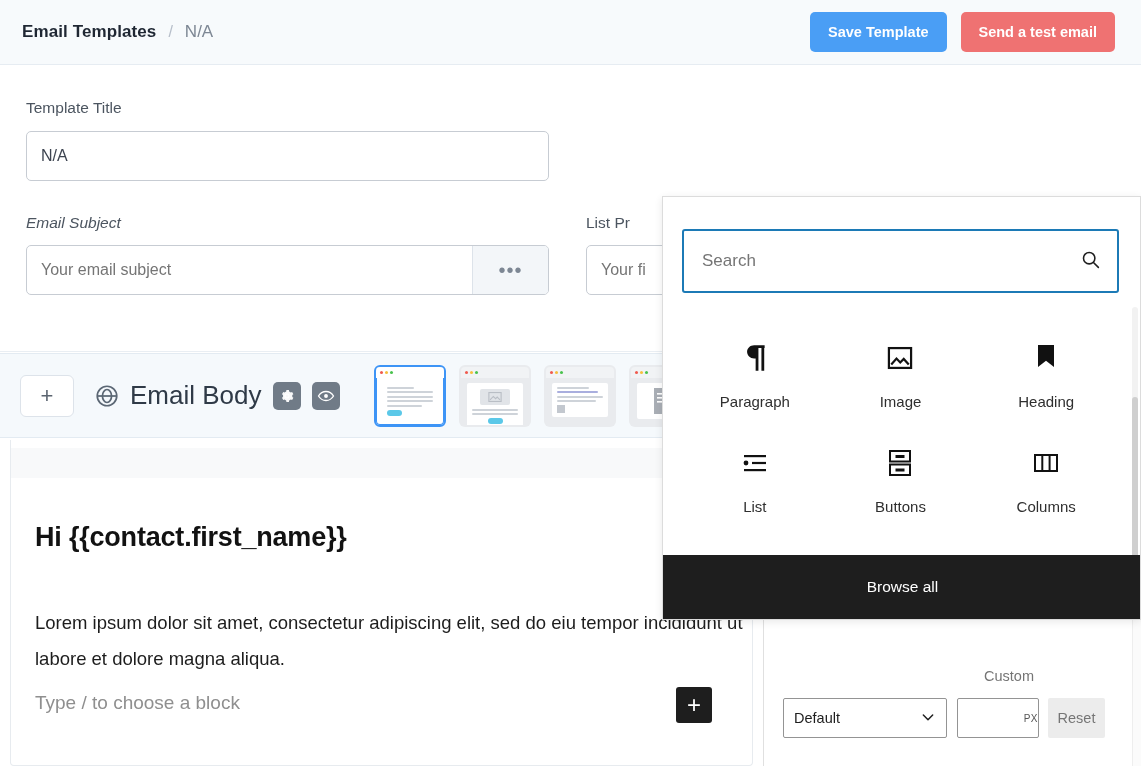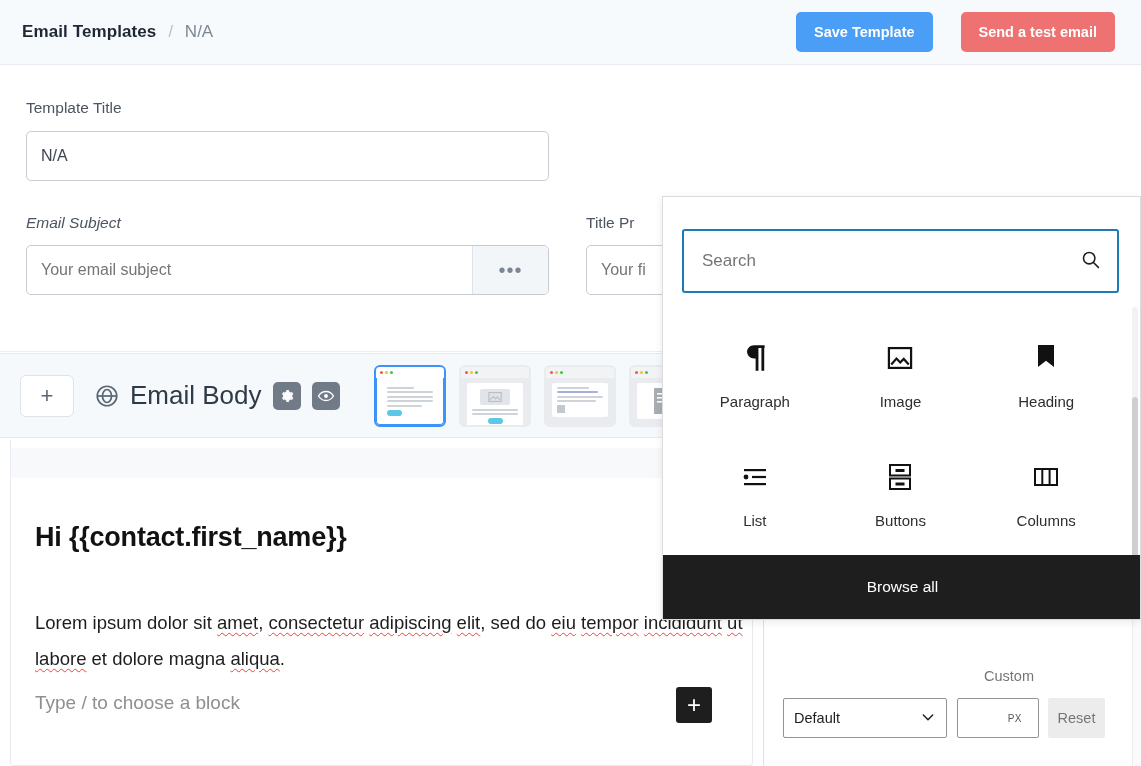--- a/index.html
+++ b/index.html
@@ -17,21 +17,21 @@
     position: absolute; left: 0; top: 0; width: 1141px; height: 65px;
     background: #f7fafc;
     border-bottom: 1px solid #e6ecf2;
     display: flex; align-items: center;
   }
   .breadcrumb { display: flex; align-items: center; padding-left: 22px; gap: 12px; }
   .bc-root { font-size: 17px; font-weight: bold; color: #1f2733; letter-spacing: .1px; }
   .bc-sep { font-size: 16px; color: #b6bec9; }
   .bc-cur { font-size: 17px; color: #7d8794; }
   .topbar-actions {
-    margin-left: auto; display: flex; align-items: center; gap: 28px; padding-right: 26px;
+    margin-left: auto; display: flex; align-items: center; gap: 14px; padding-right: 26px;
   }
   .btn {
     border: none; border-radius: 5px; color: #fff;
     font-size: 14.5px; font-weight: bold;
     padding: 0 18px; height: 40px; line-height: 40px;
     cursor: pointer; white-space: nowrap;
     font-family: "Liberation Sans", sans-serif;
   }
   .btn-primary { background: #4a9ef5; }
   .btn-danger  { background: #ef7272; }
@@ -124,21 +124,21 @@
   }
   .preview-strip { position:absolute; left:0; top:8px; width:743px; height:30px; background:#f8f9fa; }
   .pv-h1 {
     position:absolute; left:24px; top:82px; font-size: 27px; font-weight: bold;
     color:#121212; letter-spacing: -0.2px; white-space:nowrap;
   }
   .pv-p {
     position:absolute; left:24px; top:165px; width: 720px;
     font-size: 18.5px; color:#1d1d1d; line-height: 1.95;
   }
-  .sp { text-decoration: underline; text-decoration-style: wavy;
+  .sp { text-decoration-style: wavy;
         text-decoration-color: #e8463c; text-decoration-thickness: 1px;
         text-underline-offset: 3px; }
   .pv-ph {
     position:absolute; left:24px; top:252px; font-size:19px; color:#8f8f8f;
   }
   .blk-add {
     position:absolute; left:676px; top:687px; width:36px; height:36px;
     background:#1e1e1e; border-radius:3px; color:#fff;
     display:flex; align-items:center; justify-content:center; font-size:24px; cursor:pointer;
     z-index: 5;
@@ -154,21 +154,21 @@
   .fs-select {
     position:absolute; left:19px; top:258px; width:164px; height:40px;
     border:1px solid #949494; border-radius:2px; background:#fff;
     display:flex; align-items:center; padding: 0 10px;
     font-size:14.5px; color:#1e1e1e; cursor:pointer;
   }
   .fs-select .chev { margin-left:auto; }
   .fs-num {
     position:absolute; left:193px; top:258px; width:82px; height:40px;
     border:1px solid #949494; border-radius:2px; background:#fff;
-    display:flex; align-items:center; justify-content:flex-end; padding-right:16px;
+    display:flex; align-items:center; justify-content:flex-end; padding-right:0;
   }
   .fs-num .unit { font-size:10px; color:#555; letter-spacing:.5px; }
   .fs-reset {
     position:absolute; left:284px; top:258px; width:57px; height:40px;
     background:#ececec; border-radius:2px; border:none;
     font-size:14.5px; color:#757575; cursor:pointer;
     font-family: "Liberation Sans", sans-serif;
   }
 
   
@@ -185,21 +185,21 @@
     display:flex; align-items:center; padding: 0 16px;
   }
   .ins-search input {
     flex:1; border:none; outline:none; background:transparent;
     font-size:17px; color:#3c3c3c;
     font-family: "Liberation Sans", sans-serif;
   }
   .ins-search input::placeholder { color:#757575; }
   .ins-grid {
     position:absolute; left:19px; top:136px; width:437px;
-    display:grid; grid-template-columns: repeat(3, 1fr); row-gap: 34px;
+    display:grid; grid-template-columns: repeat(3, 1fr); row-gap: 20px;
   }
   .ins-cell {
     display:flex; flex-direction:column; align-items:center; gap:18px;
     cursor:pointer; padding: 8px 0;
   }
   .ins-cell .ic { height:34px; display:flex; align-items:center; justify-content:center; }
   .ins-cell .lbl { font-size:15px; color:#2f2f2f; }
   .browse-all {
     position:absolute; left:0; bottom:0; width:479px; height:64px;
     background:#1e1e1e; color:#fff;
@@ -242,21 +242,21 @@
 
     <div class="field-label tt-label">Template Title</div>
     <input class="tt-input" type="text" value="N/A" style="">
 
     <div class="field-label es-label">Email Subject</div>
     <div class="es-wrap">
       <input class="es-input" type="text" placeholder="Your email subject" style="">
       <div class="es-more">•••</div>
     </div>
 
-    <div class="field-label ep-label">Title Pr</div>
+    <div class="field-label ep-label">List Pr</div>
     <div class="ep-wrap">
       <input class="ep-input" type="text" placeholder="Your fi" style="">
     </div>
 
     <div class="form-rule"></div>
   </div>
 
   <div class="bodybar">
     <div class="plus-box">+</div>
 

